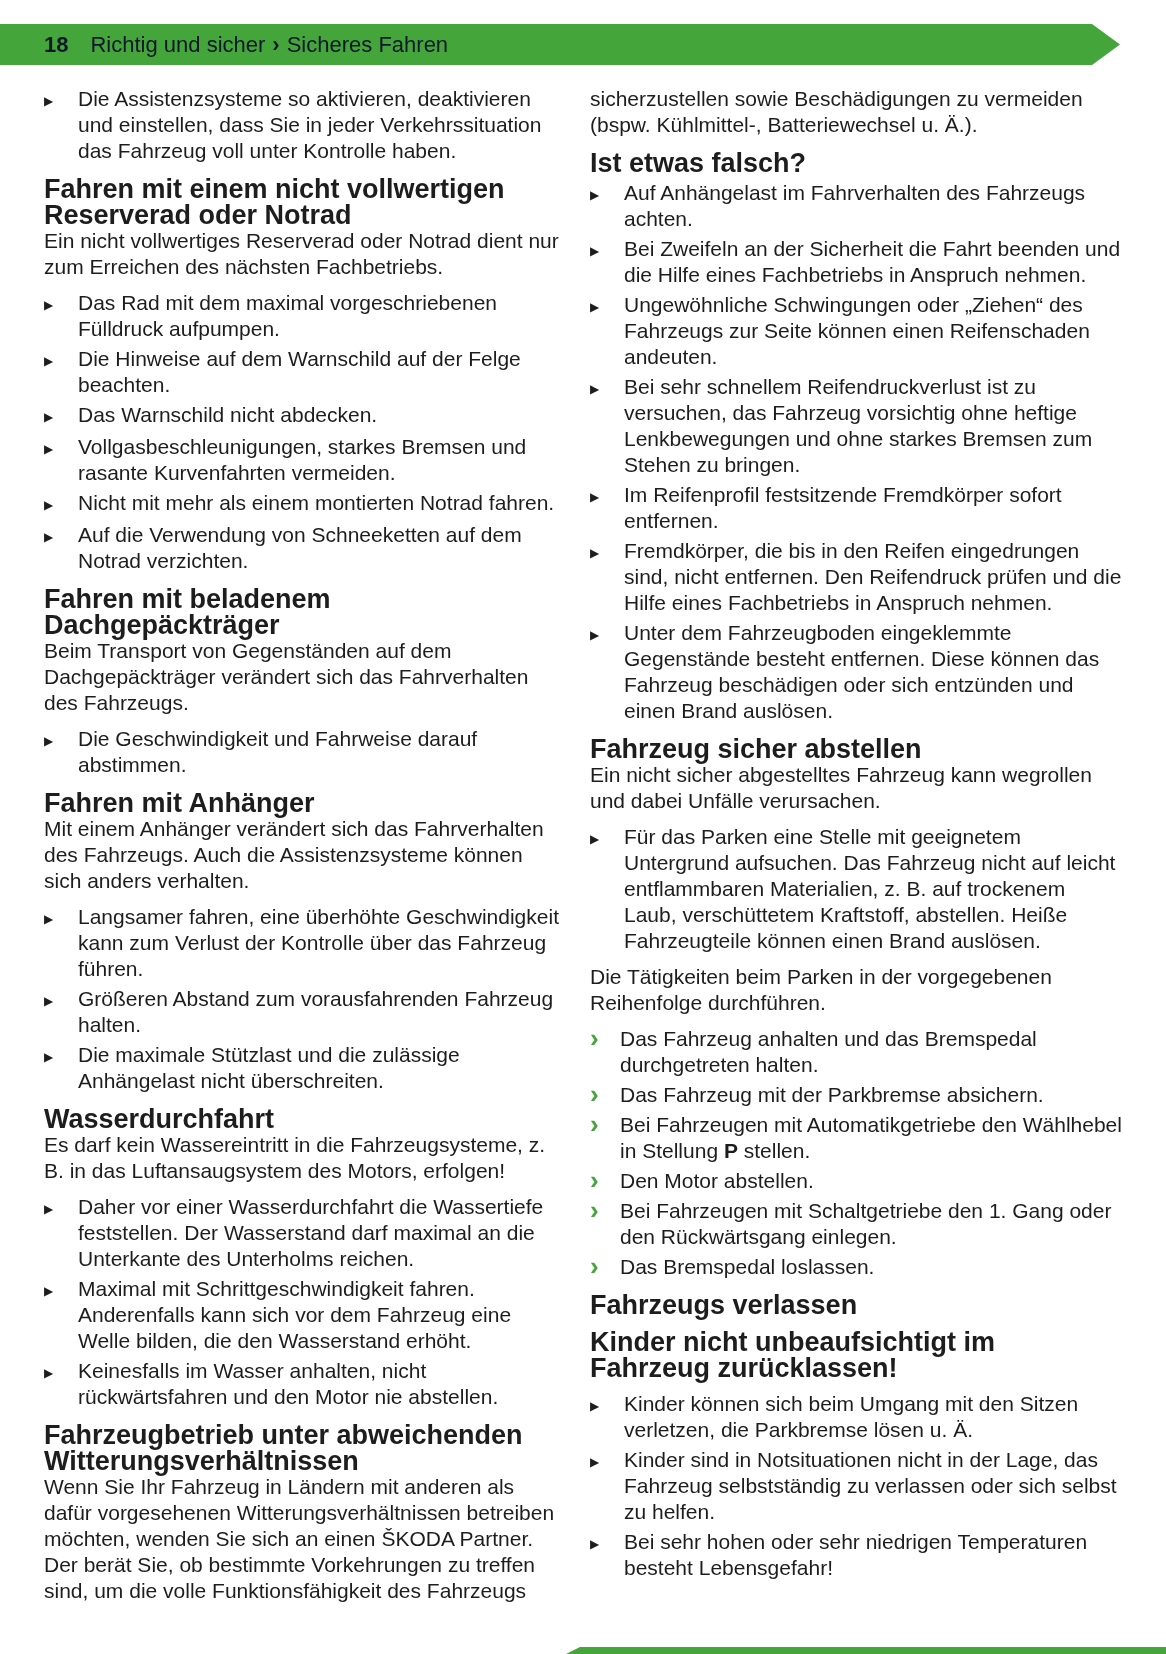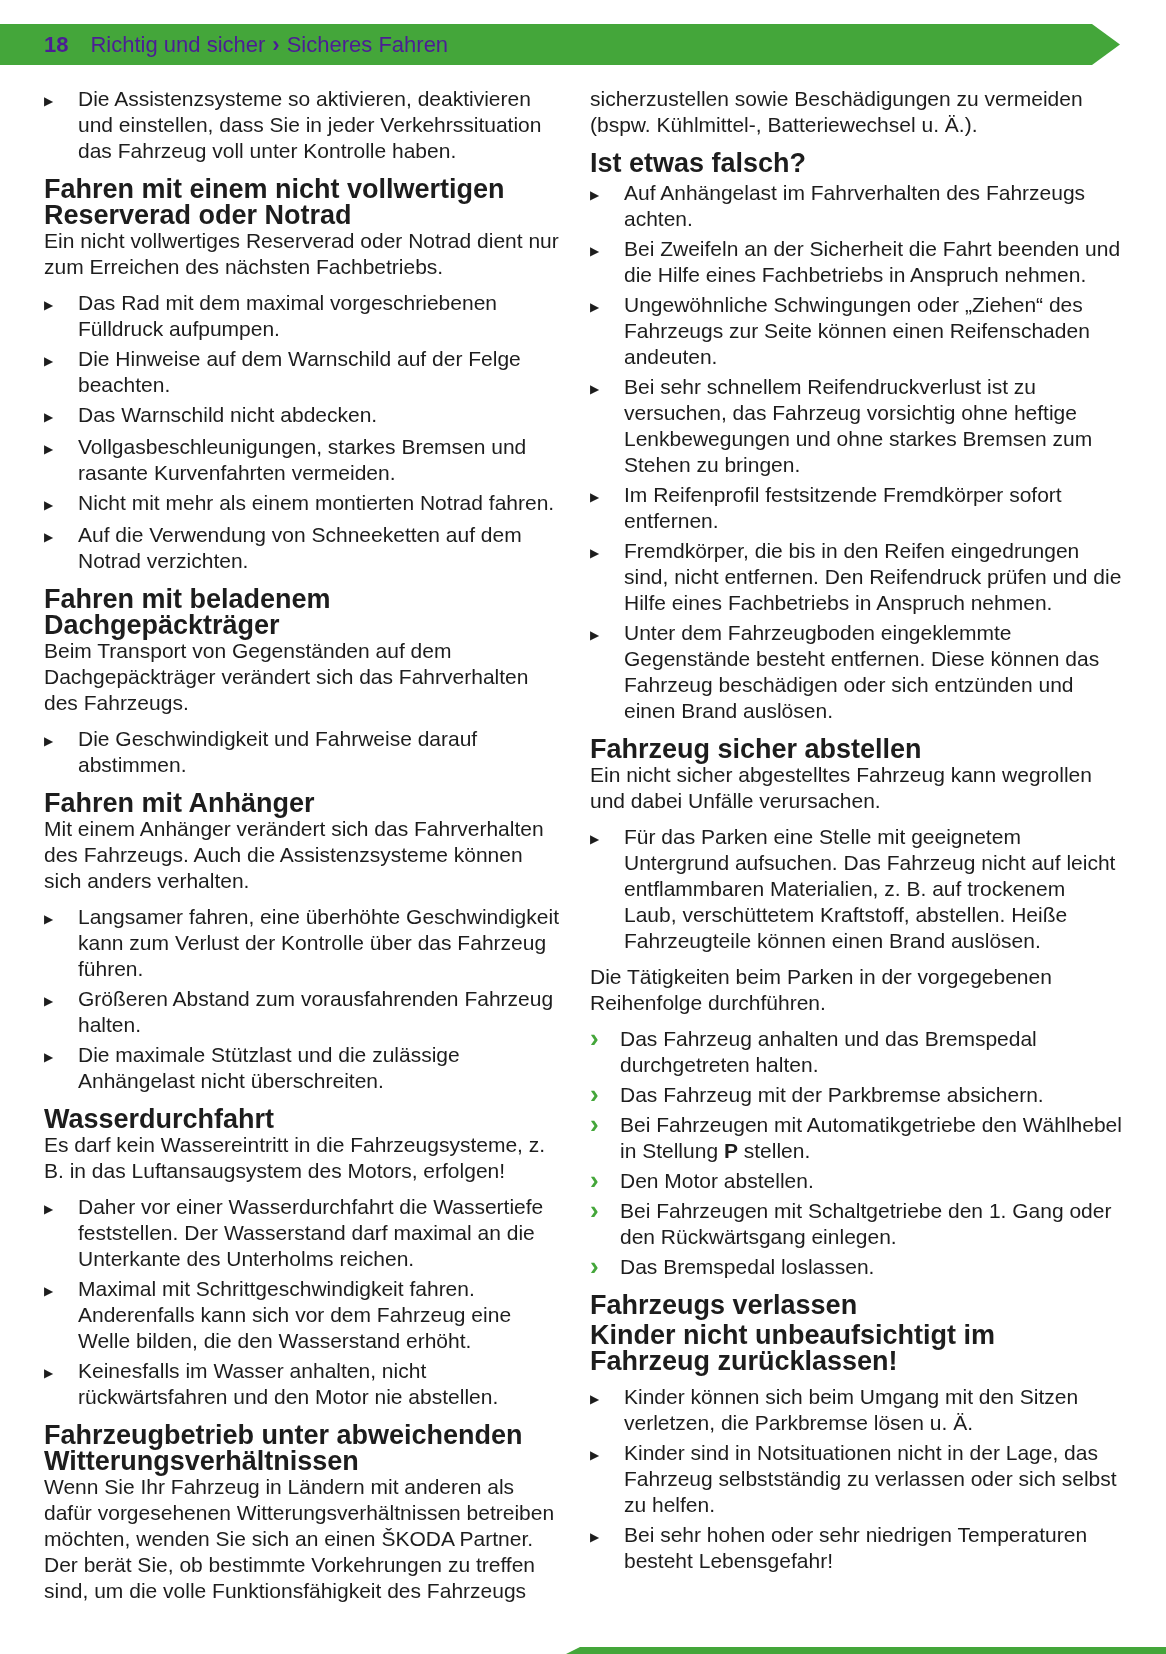--- a/index.html
+++ b/index.html
@@ -9,39 +9,39 @@
     font-family:"Liberation Sans","DejaVu Sans",sans-serif;
     color:#1d1d1d;
     position:relative;
     overflow:hidden;
   }
   
   .topbar{
     position:absolute;left:0;top:24px;
     width:1120px;height:41px;
     background:#44a63a;
-    color:#4c1d95;
+    color:#0f172a;
     display:flex;align-items:center;
     font-size:22px;line-height:41px;
     clip-path:polygon(0 0,1092px 0,1120px 50%,1092px 100%,0 100%);
   }
   .topbar .num{margin-left:44px;font-weight:bold;}
   .topbar .sec{margin-left:22px;font-weight:normal;}
   .topbar .sep{margin:0 7px;font-weight:bold;}
   
   .cols{
     position:absolute;top:86px;left:44px;
     width:1078px;
     display:flex;gap:30px;
     font-size:21px;line-height:26px;
   }
   .col{width:516px;}
   .col.r{width:532px;}
   .h{font-weight:bold;margin:12px 0 0;font-size:27px;line-height:26px;}
-  .h.cont{margin-top:4px;}
+  .h.cont{margin-top:11px;}
   .p{margin:0;}
   .p.gap{margin-top:10px;}
   .list{margin-top:10px;}
   .list.tight{margin-top:4px;}
   .list.mt0{margin-top:0;}
   .li{display:flex;margin-top:4px;}
   .li:first-child{margin-top:0;}
   .list.mt0 .li:first-child{margin-top:0;}
   .li .m{flex:0 0 34px;font-size:12px;padding-top:2px;color:#1d1d1d;}
   .li .m.g{flex:0 0 30px;font-size:26px;line-height:24px;font-weight:bold;color:#44a63a;padding-top:0;}

